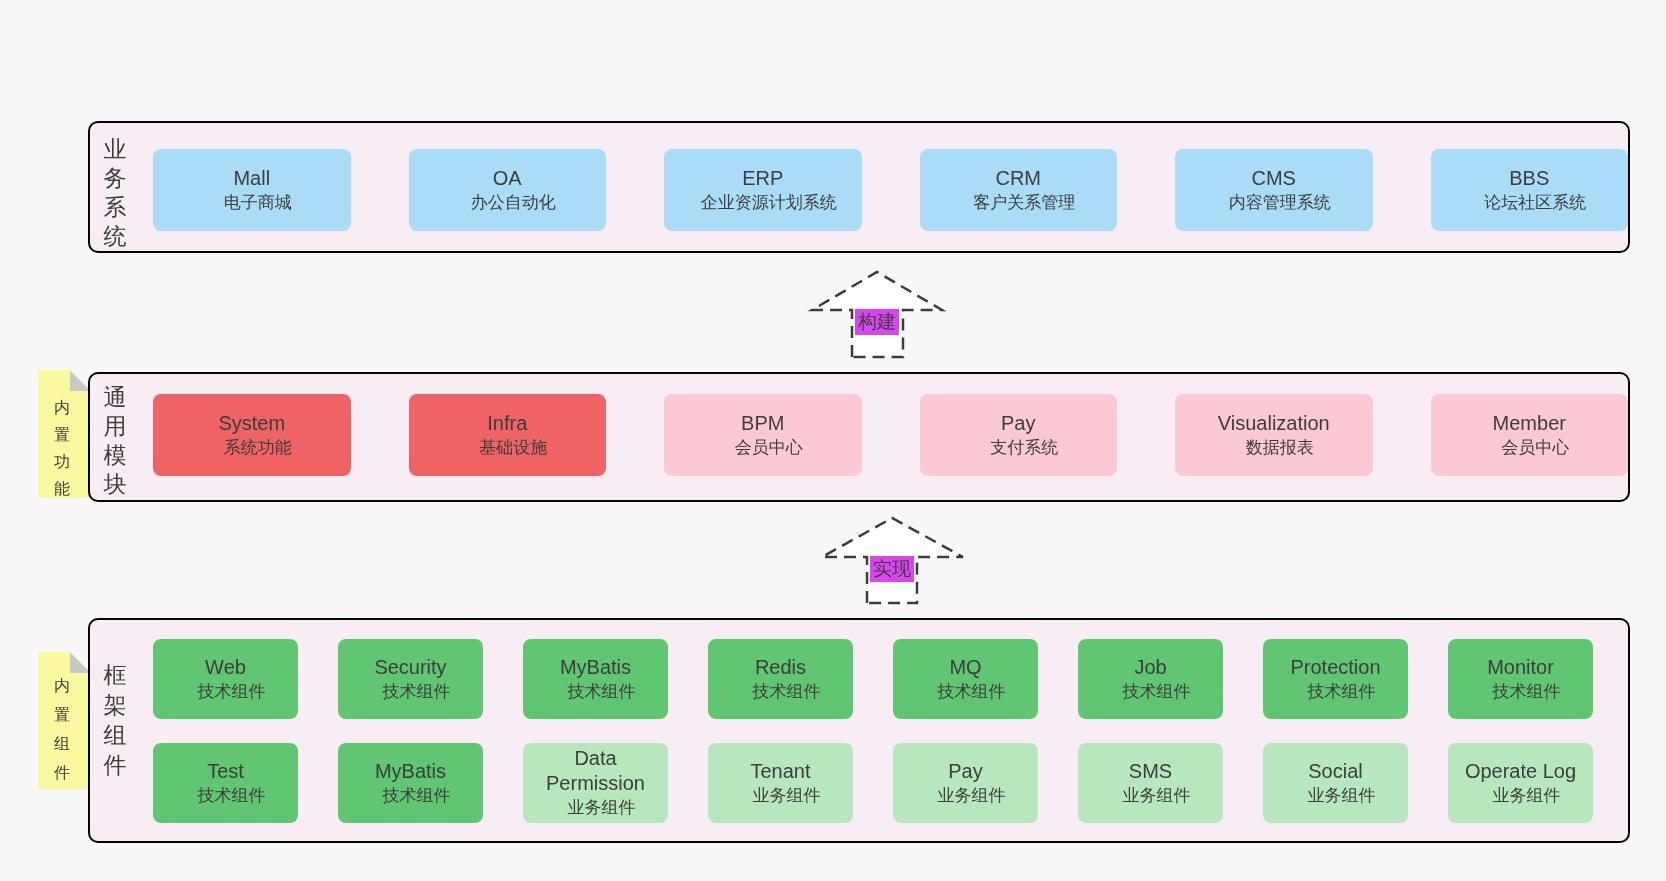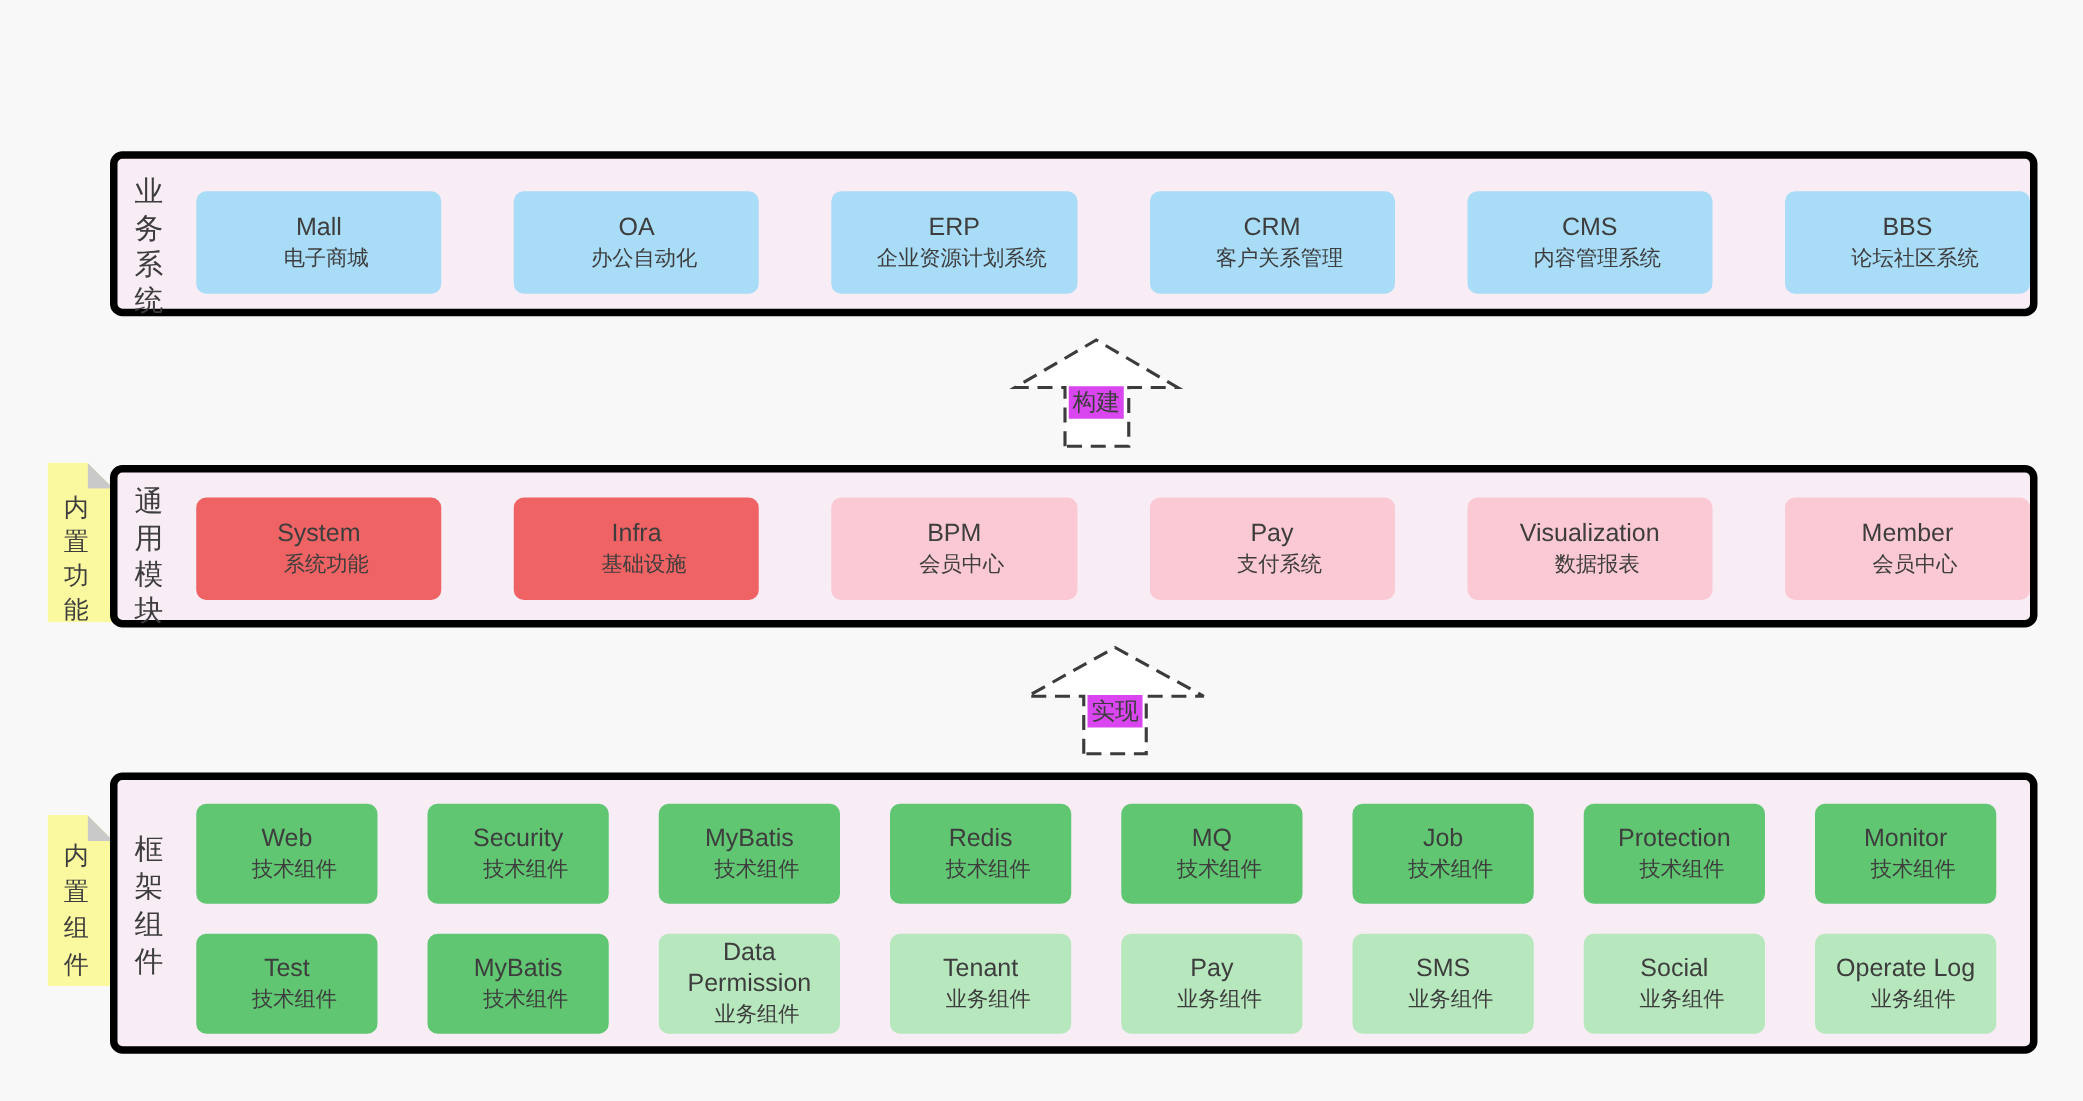--- a/index.html
+++ b/index.html
@@ -1,20 +1,20 @@
 <!DOCTYPE html>
 <html><head>
 <meta charset="utf-8">
 <style>
   html,body{margin:0;padding:0;}
   body{font-family:"Liberation Sans","DejaVu Sans",sans-serif;background:#f8f8f8;}
   #canvas{position:relative;width:1666px;height:881px;background:#f8f8f8;overflow:hidden;color:#3d3d3d;}
 
   
-  .band{position:absolute;left:88px;width:1542px;background:#f8edf5;border:6px solid #000000;
+  .band{position:absolute;left:88px;width:1542px;background:#f8edf5;border:2px solid #000000;
         border-radius:10px;box-sizing:border-box;z-index:2;}
   #band1{top:121px;height:132px;}
   #band2{top:372px;height:130px;}
   #band3{top:618px;height:225px;}
 
   
   .vlabel{position:absolute;left:12px;width:26px;font-size:23px;line-height:29px;
           text-align:center;word-break:break-all;color:#3d3d3d;}
   #band1 .vlabel{top:12px;}
   #band2 .vlabel{top:9px;}
@@ -37,22 +37,22 @@
   .v-green{background:#61c672;}
   .v-green-light{background:#b7e7bd;}
 
   
   .sticky{position:absolute;left:38px;width:53px;background:#fbf99f;z-index:1;
           clip-path:polygon(0 0,calc(100% - 21px) 0,100% 21px,100% 100%,0 100%);}
   #sticky1{top:370px;height:128px;}
   #sticky2{top:652px;height:137px;}
   .fold{position:absolute;top:0;right:0;width:21px;height:21px;background:#c9c9c9;
         clip-path:polygon(0 0,100% 100%,0 100%);}
-  .stext{margin-top:24px;margin-left:13px;width:22px;font-size:20px;line-height:27px;
-         text-align:left;word-break:break-all;color:#3d3d3d;}
+  .stext{margin-top:24px;margin-left:13px;width:22px;font-size:16px;line-height:27px;
+         text-align:center;word-break:break-all;color:#3d3d3d;}
   #sticky2 .stext{margin-top:19px;line-height:29px;}
 
   
   .arrow{position:absolute;z-index:1;}
   #arrow1{left:805px;top:265px;width:145px;height:98px;}
   #arrow2{left:815px;top:511px;width:155px;height:98px;}
   .arrow svg{display:block;}
   .arrow polygon{fill:#ffffff;stroke:#3c3c3c;stroke-width:2.5;stroke-dasharray:12 7;}
   .arrow-label{position:absolute;background:#d946ef;font-size:19px;color:#3d3d3d;
                padding:0 3px;transform:translateX(-50%);white-space:nowrap;}

